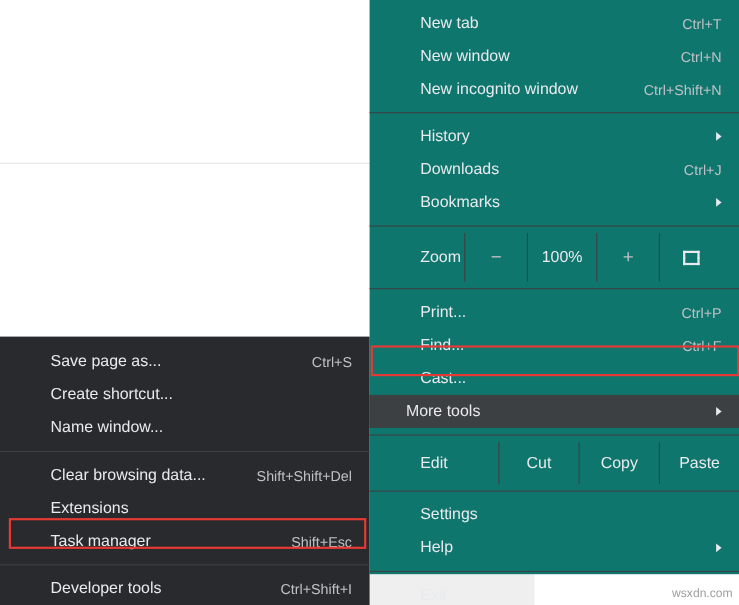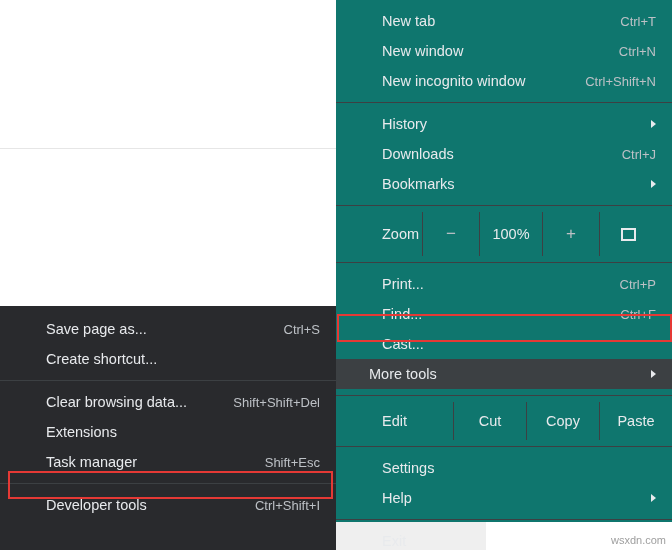--- a/index.html
+++ b/index.html
@@ -277,20 +277,23 @@
 <div id="submenu">
   <div style="height:8px"></div>
 
   <div class="mi">
     <span class="label">Save page as...</span>
     <span class="accel">Ctrl+S</span>
   </div>
   <div class="mi">
     <span class="label">Create shortcut...</span>
   </div>
+  <div class="mi">
+    <span class="label">Name window...</span>
+  </div>
 
   <div class="sep"></div>
 
   <div class="mi">
     <span class="label">Clear browsing data...</span>
     <span class="accel">Shift+Shift+Del</span>
   </div>
   <div class="mi">
     <span class="label">Extensions</span>
   </div>

